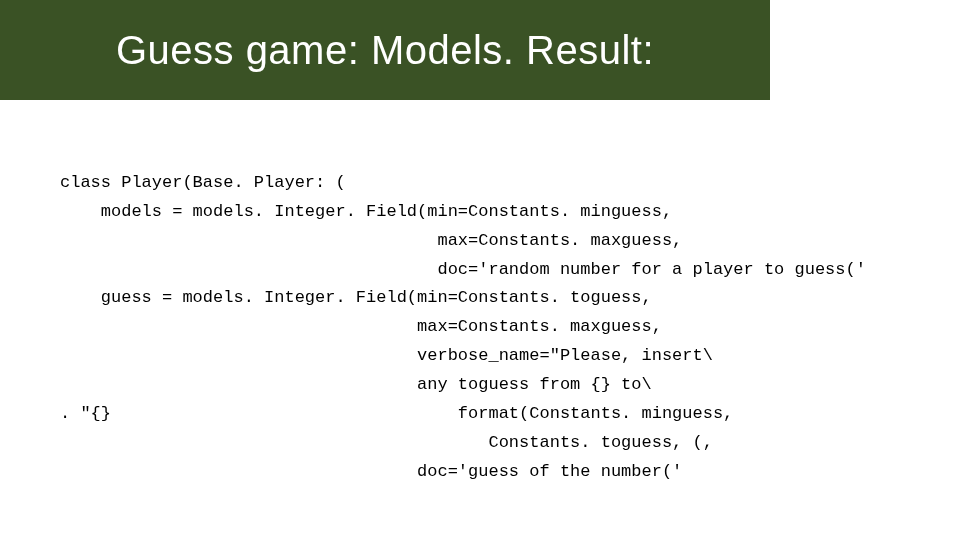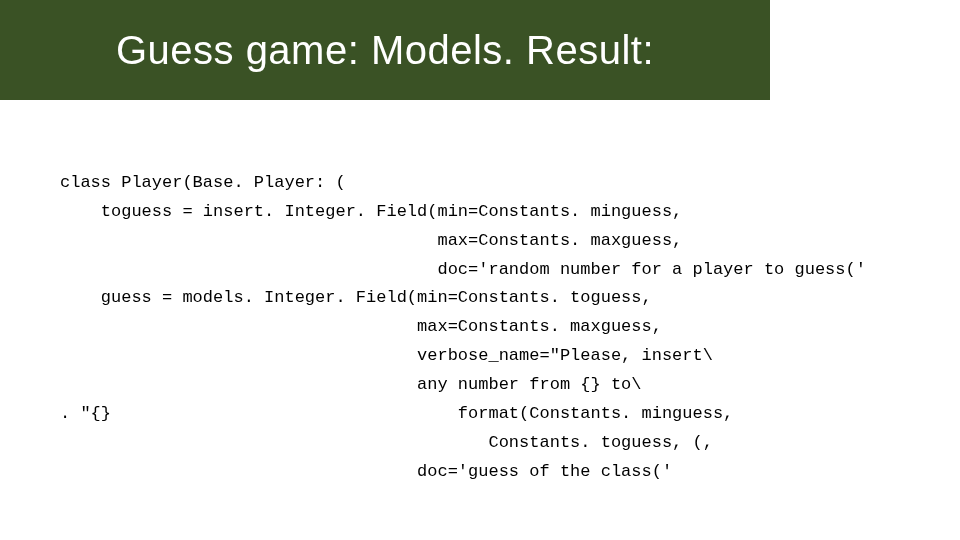--- a/index.html
+++ b/index.html
@@ -36,24 +36,24 @@
 </style>
 </head>
 <body>
 
 <div class="slide">
   <div class="title-bar">
     <h1>Guess game: Models. Result:</h1>
   </div>
   <div class="code-block">
 <span>class Player(Base. Player: (</span>
-<span>    toguess = insert. Integer. Field(min=Constants. minguess,</span>
+<span>    models = models. Integer. Field(min=Constants. minguess,</span>
 <span>                                     max=Constants. maxguess,</span>
 <span>                                     doc='random number for a player to guess('</span>
 <span>    guess = models. Integer. Field(min=Constants. toguess,</span>
 <span>                                   max=Constants. maxguess,</span>
 <span>                                   verbose_name="Please, insert\</span>
-<span>                                   any number from {} to\</span>
+<span>                                   any toguess from {} to\</span>
 <span>. "{}                                  format(Constants. minguess,</span>
 <span>                                          Constants. toguess, (,</span>
-<span>                                   doc='guess of the class('</span>
+<span>                                   doc='guess of the number('</span>
   </div>
 </div>
 
 </body></html>

